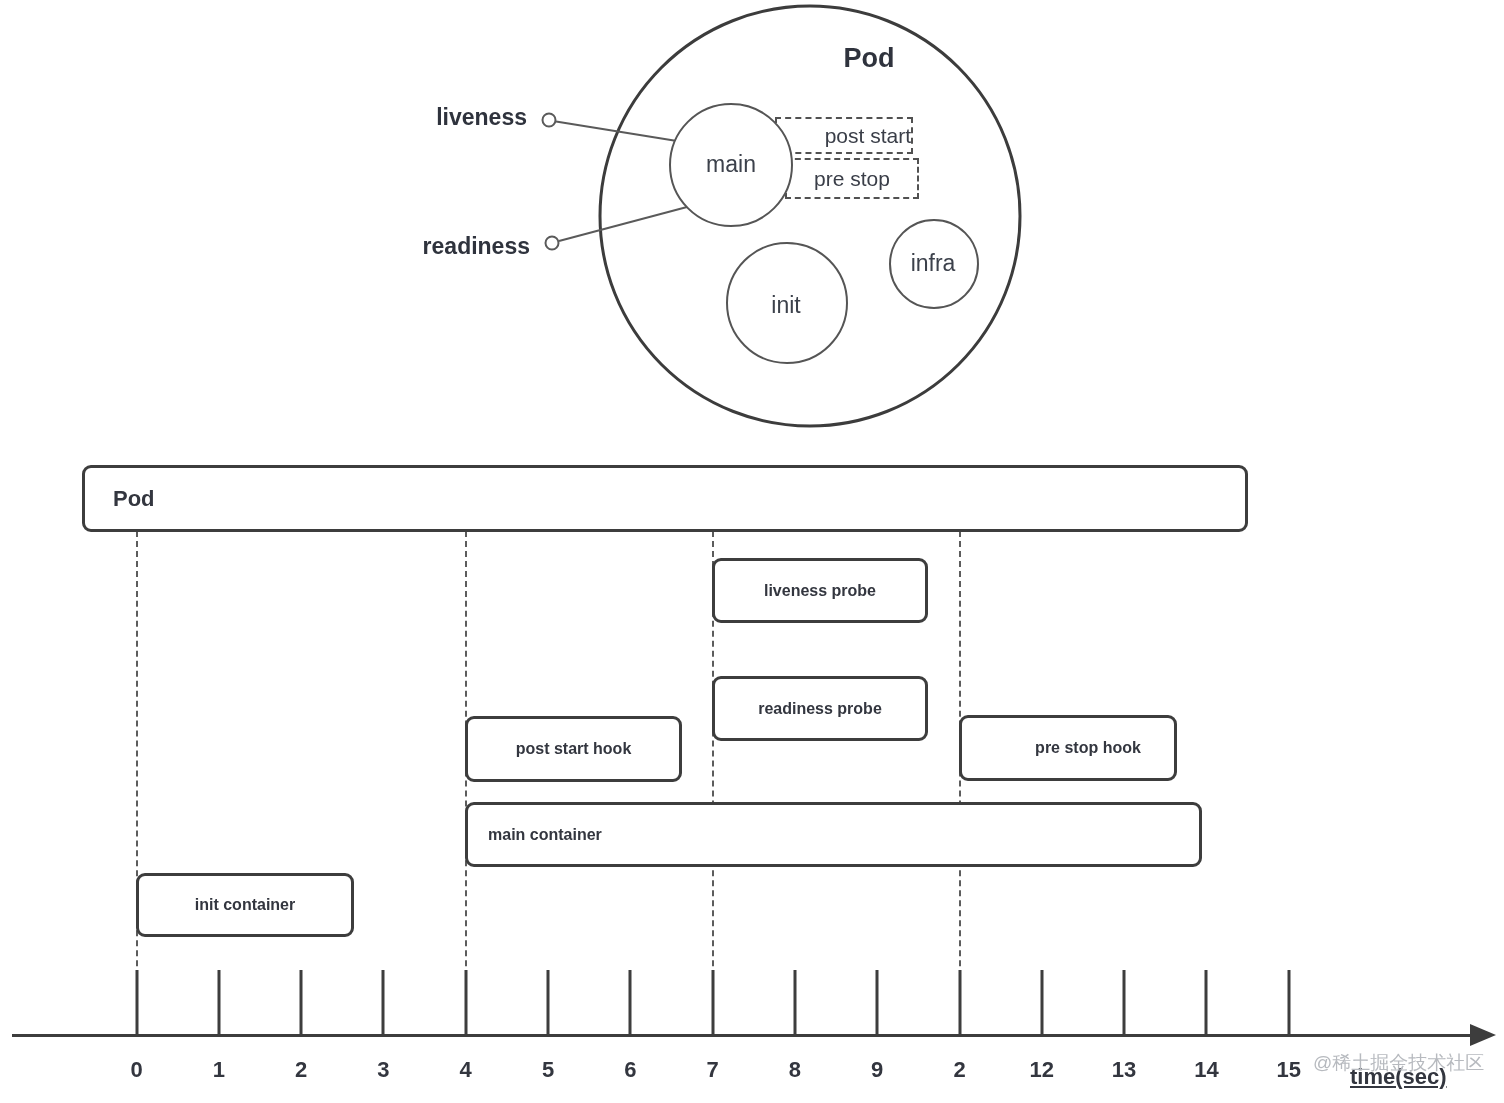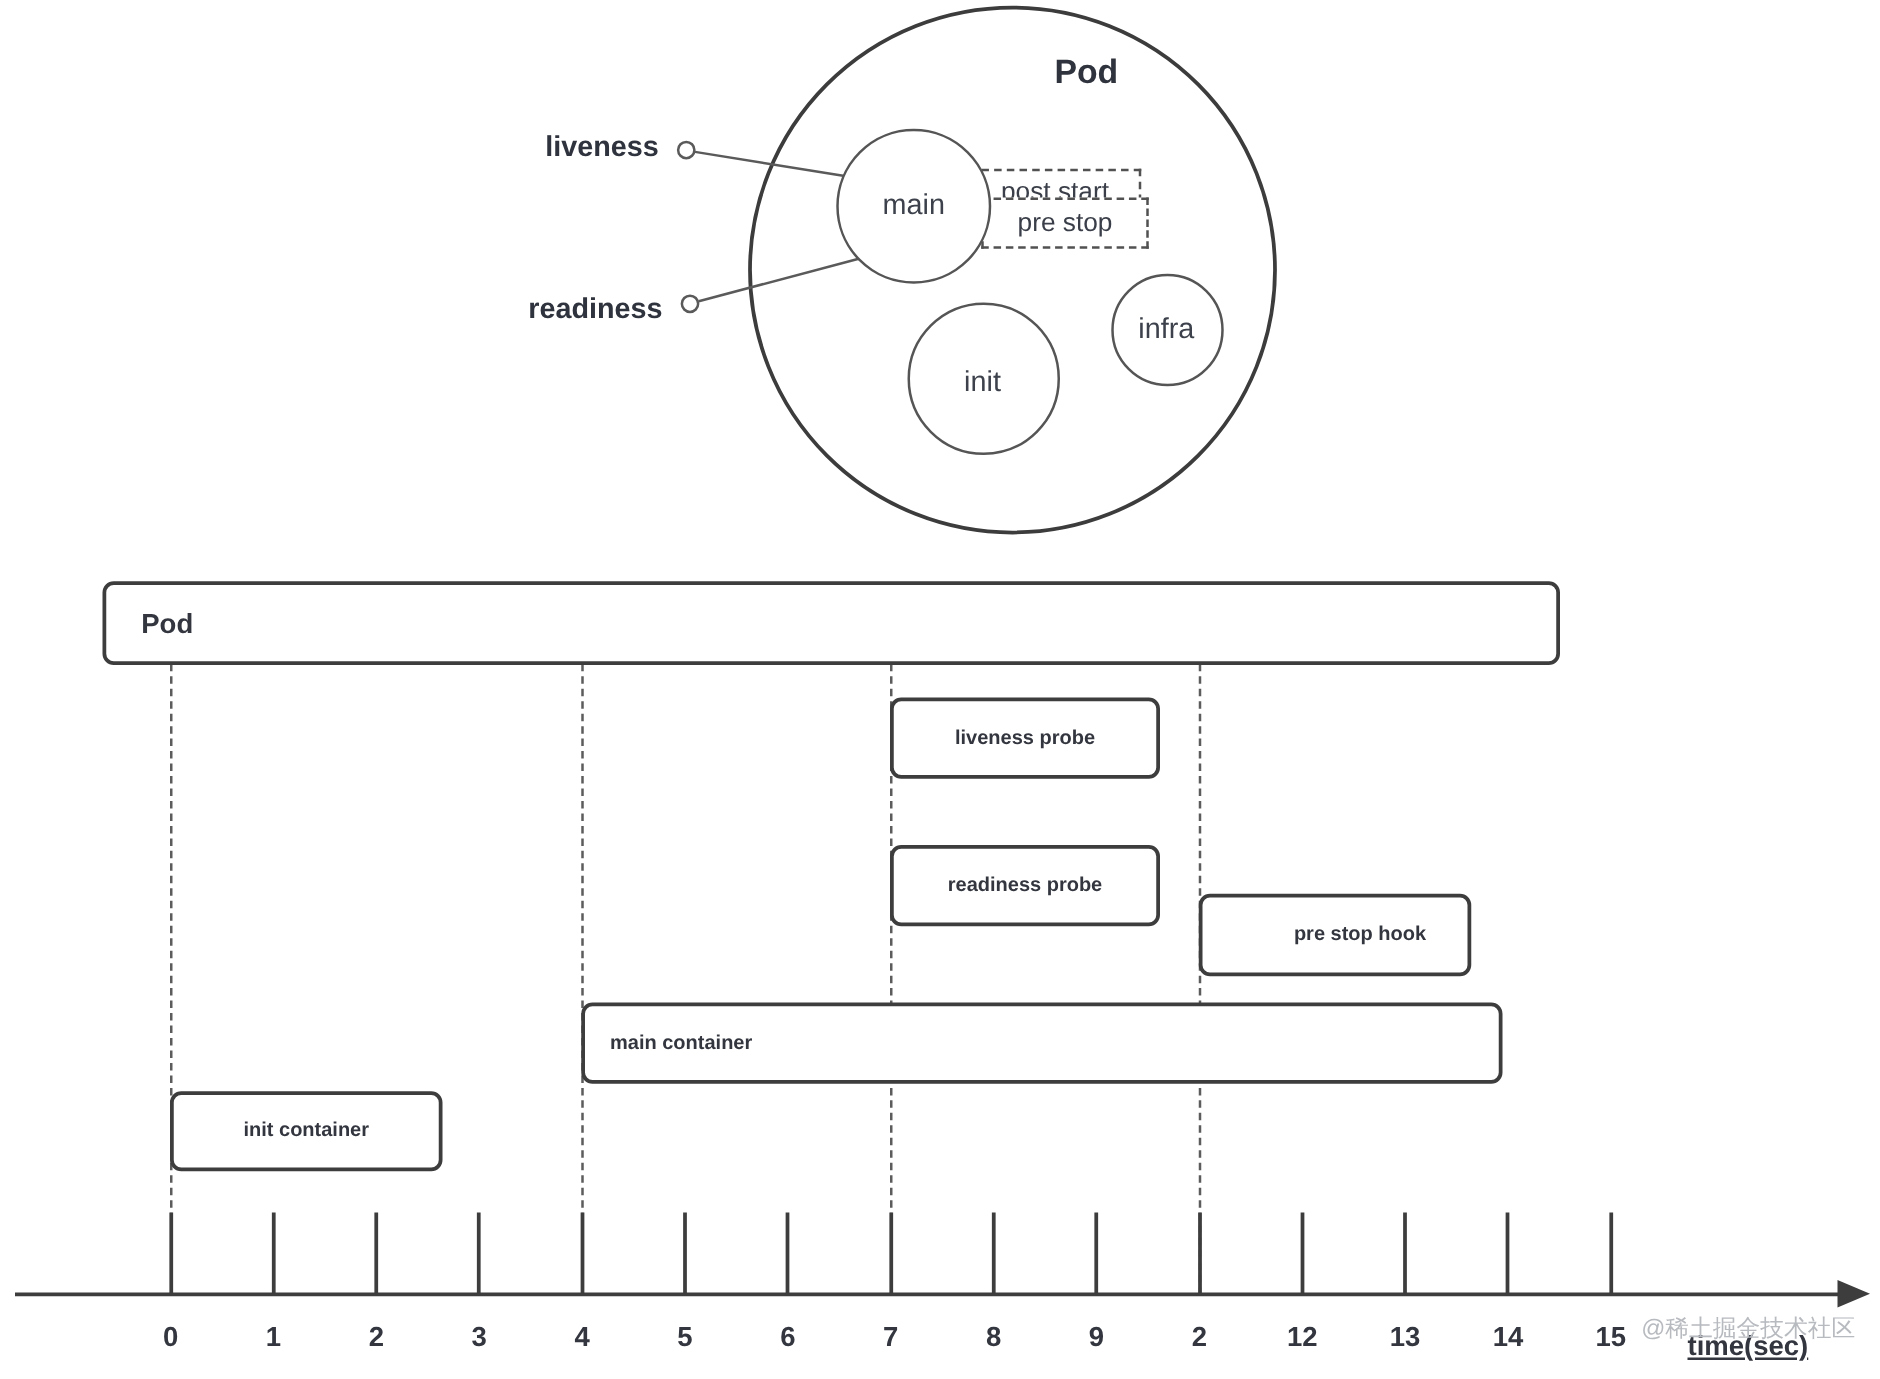--- a/index.html
+++ b/index.html
@@ -26,21 +26,21 @@
     border: 2px dashed #515151;
     background: #ffffff;
     display: flex;
     align-items: center;
     justify-content: center;
     font-size: 21px;
     color: #3a3e48;
     z-index: 1;
     box-sizing: border-box;
   }
-  .hook-post-start { left: 775px; top: 135px; width: 138px; height: 37px; }
+  .hook-post-start { left: 775px; top: 117px; width: 138px; height: 37px; justify-content: flex-end; }
   .hook-pre-stop   { left: 785px; top: 158px; width: 134px; height: 41px; }
 
   .circle-label {
     position: absolute;
     transform: translate(-50%, -50%);
     font-size: 23px;
     color: #3c414b;
     z-index: 4;
     white-space: nowrap;
   }
@@ -191,20 +191,23 @@
   <div class="dash-guide guide-11"></div>
 
   <div class="tbox tbox-left box-pod">
     <span>Pod</span>
   </div>
   <div class="tbox box-liveness-probe">
     <span>liveness probe</span>
   </div>
   <div class="tbox box-readiness-probe">
     <span>readiness probe</span>
+  </div>
+  <div class="tbox box-post-start">
+    <span>post start hook</span>
   </div>
   <div class="tbox box-pre-stop">
     <span>pre stop hook</span>
   </div>
   <div class="tbox tbox-left box-main-container">
     <span>main container</span>
   </div>
   <div class="tbox box-init-container">
     <span>init container</span>
   </div>

